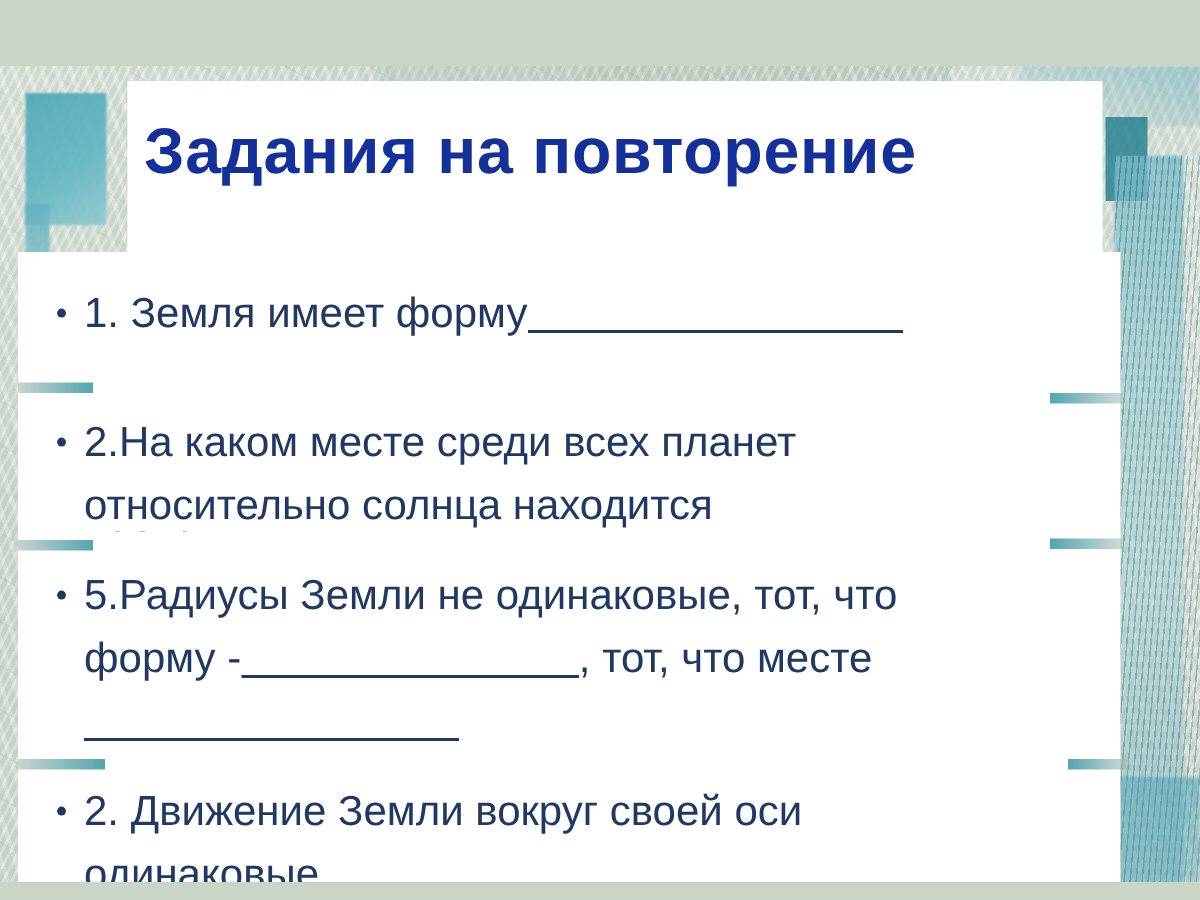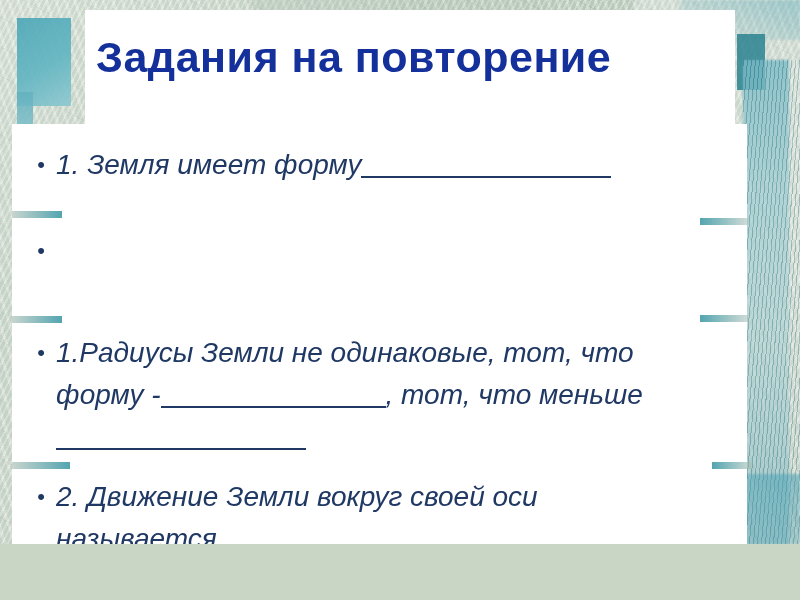--- a/index.html
+++ b/index.html
@@ -17,20 +17,21 @@
   }
 
   
   #slide {
     position: absolute;
     inset: 0;
     width: 800px;
     height: 544px;
     overflow: hidden;
     background: #84cc16;
+    margin-top: 44px;
   }
   .bg-base {
     position: absolute;
     inset: 0;
     background:
       linear-gradient(160deg, #cfdacb 0%, #c4d2c3 38%, #cbd7c8 62%, #bfcec0 100%);
   }
   
   .bg-hatch-a {
     position: absolute;
@@ -214,21 +215,20 @@
     width: 30px;
     text-align: center;
     font-size: 22px;
     line-height: 42px;
     color: #1f3864;
     padding-left: 14px;
   }
   .bullet .btext {
     flex: 1 1 auto;
     padding-right: 6px;
-    font-style: italic;
   }
   .blank {
     border-bottom: 2px solid #1f3864;
     display: inline-block;
     vertical-align: -4px;
   }
   .b-sm  { width: 200px; }
   .b-md  { width: 225px; }
   .b-lg  { width: 250px; }
 
@@ -290,38 +290,39 @@
     <div class="bullet" id="bullet-1">
       <span class="dot">•</span>
       <span class="btext">
         <span>1. Земля имеет форму</span><span class="blank b-lg"></span>
       </span>
     </div>
 
     <div class="bullet" id="bullet-2">
       <span class="dot">•</span>
       <span class="btext">
-        <br>
+        <span>2.На каком месте среди всех планет</span><br>
+        <span>относительно солнца находится</span>
       </span>
     </div>
 
     <div class="bullet" id="bullet-3">
       <span class="dot">•</span>
       <span class="btext">
-        <span>1.Радиусы Земли не одинаковые, тот, что</span><br>
-        <span>форму -</span><span class="blank b-md"></span><span>, тот, что меньше</span><br>
+        <span>5.Радиусы Земли не одинаковые, тот, что</span><br>
+        <span>форму -</span><span class="blank b-md"></span><span>, тот, что месте</span><br>
         <span class="blank b-lg"></span>
       </span>
     </div>
 
     <div class="bullet" id="bullet-4">
       <span class="dot">•</span>
       <span class="btext">
         <span>2. Движение Земли вокруг своей оси</span><br>
-        <span>называется</span><span class="blank b-sm"></span>
+        <span>одинаковые</span><span class="blank b-sm"></span>
       </span>
     </div>
 
     <div id="ghost-line">
       <span>Земля</span>
     </div>
 
   </div>
 </div>
 

